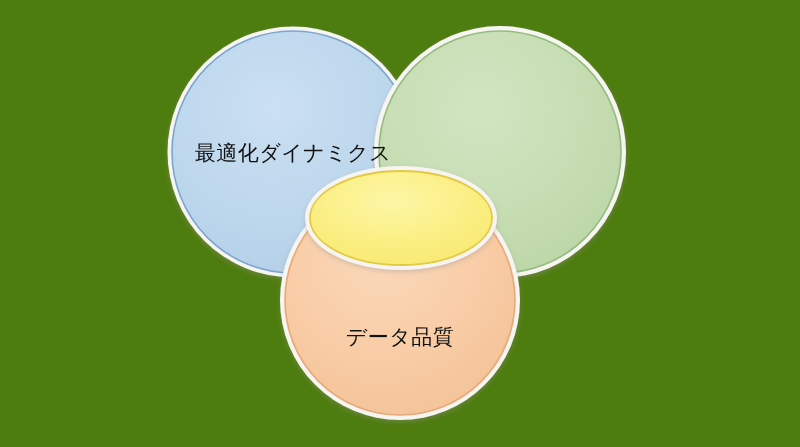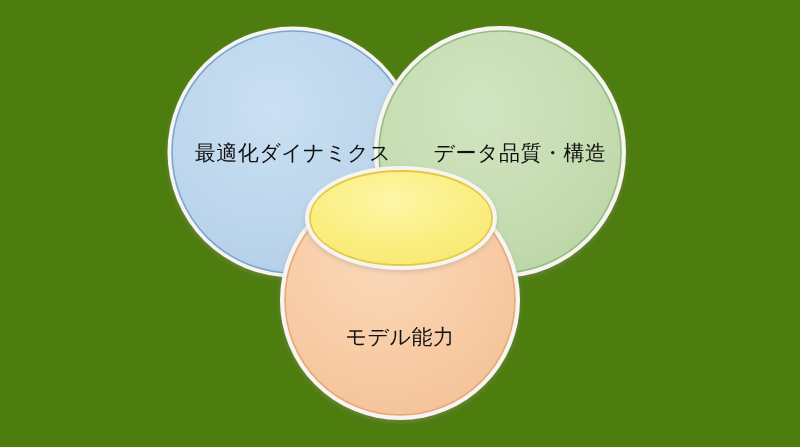--- a/index.html
+++ b/index.html
@@ -114,18 +114,17 @@
     </g>
 
     <g filter="url(#soft-shadow)">
       <ellipse cx="401" cy="218" rx="96" ry="52" fill="#f7f5f1"></ellipse>
       <ellipse cx="401" cy="218" rx="91" ry="47" fill="url(#grad-yellow)" stroke="#e4c942" stroke-width="1.8"></ellipse>
     </g>
   </svg>
 
   <div class="venn-label" id="label-optimization">最適化ダイナミクス</div>
 
-  <div class="venn-label" id="label-data">データ品質・構造</div>
 
-  <div class="venn-label" id="label-model">モデル能力</div>
+  <div class="venn-label" id="label-model">データ品質</div>
 
 
 </div>
 
 </body></html>

